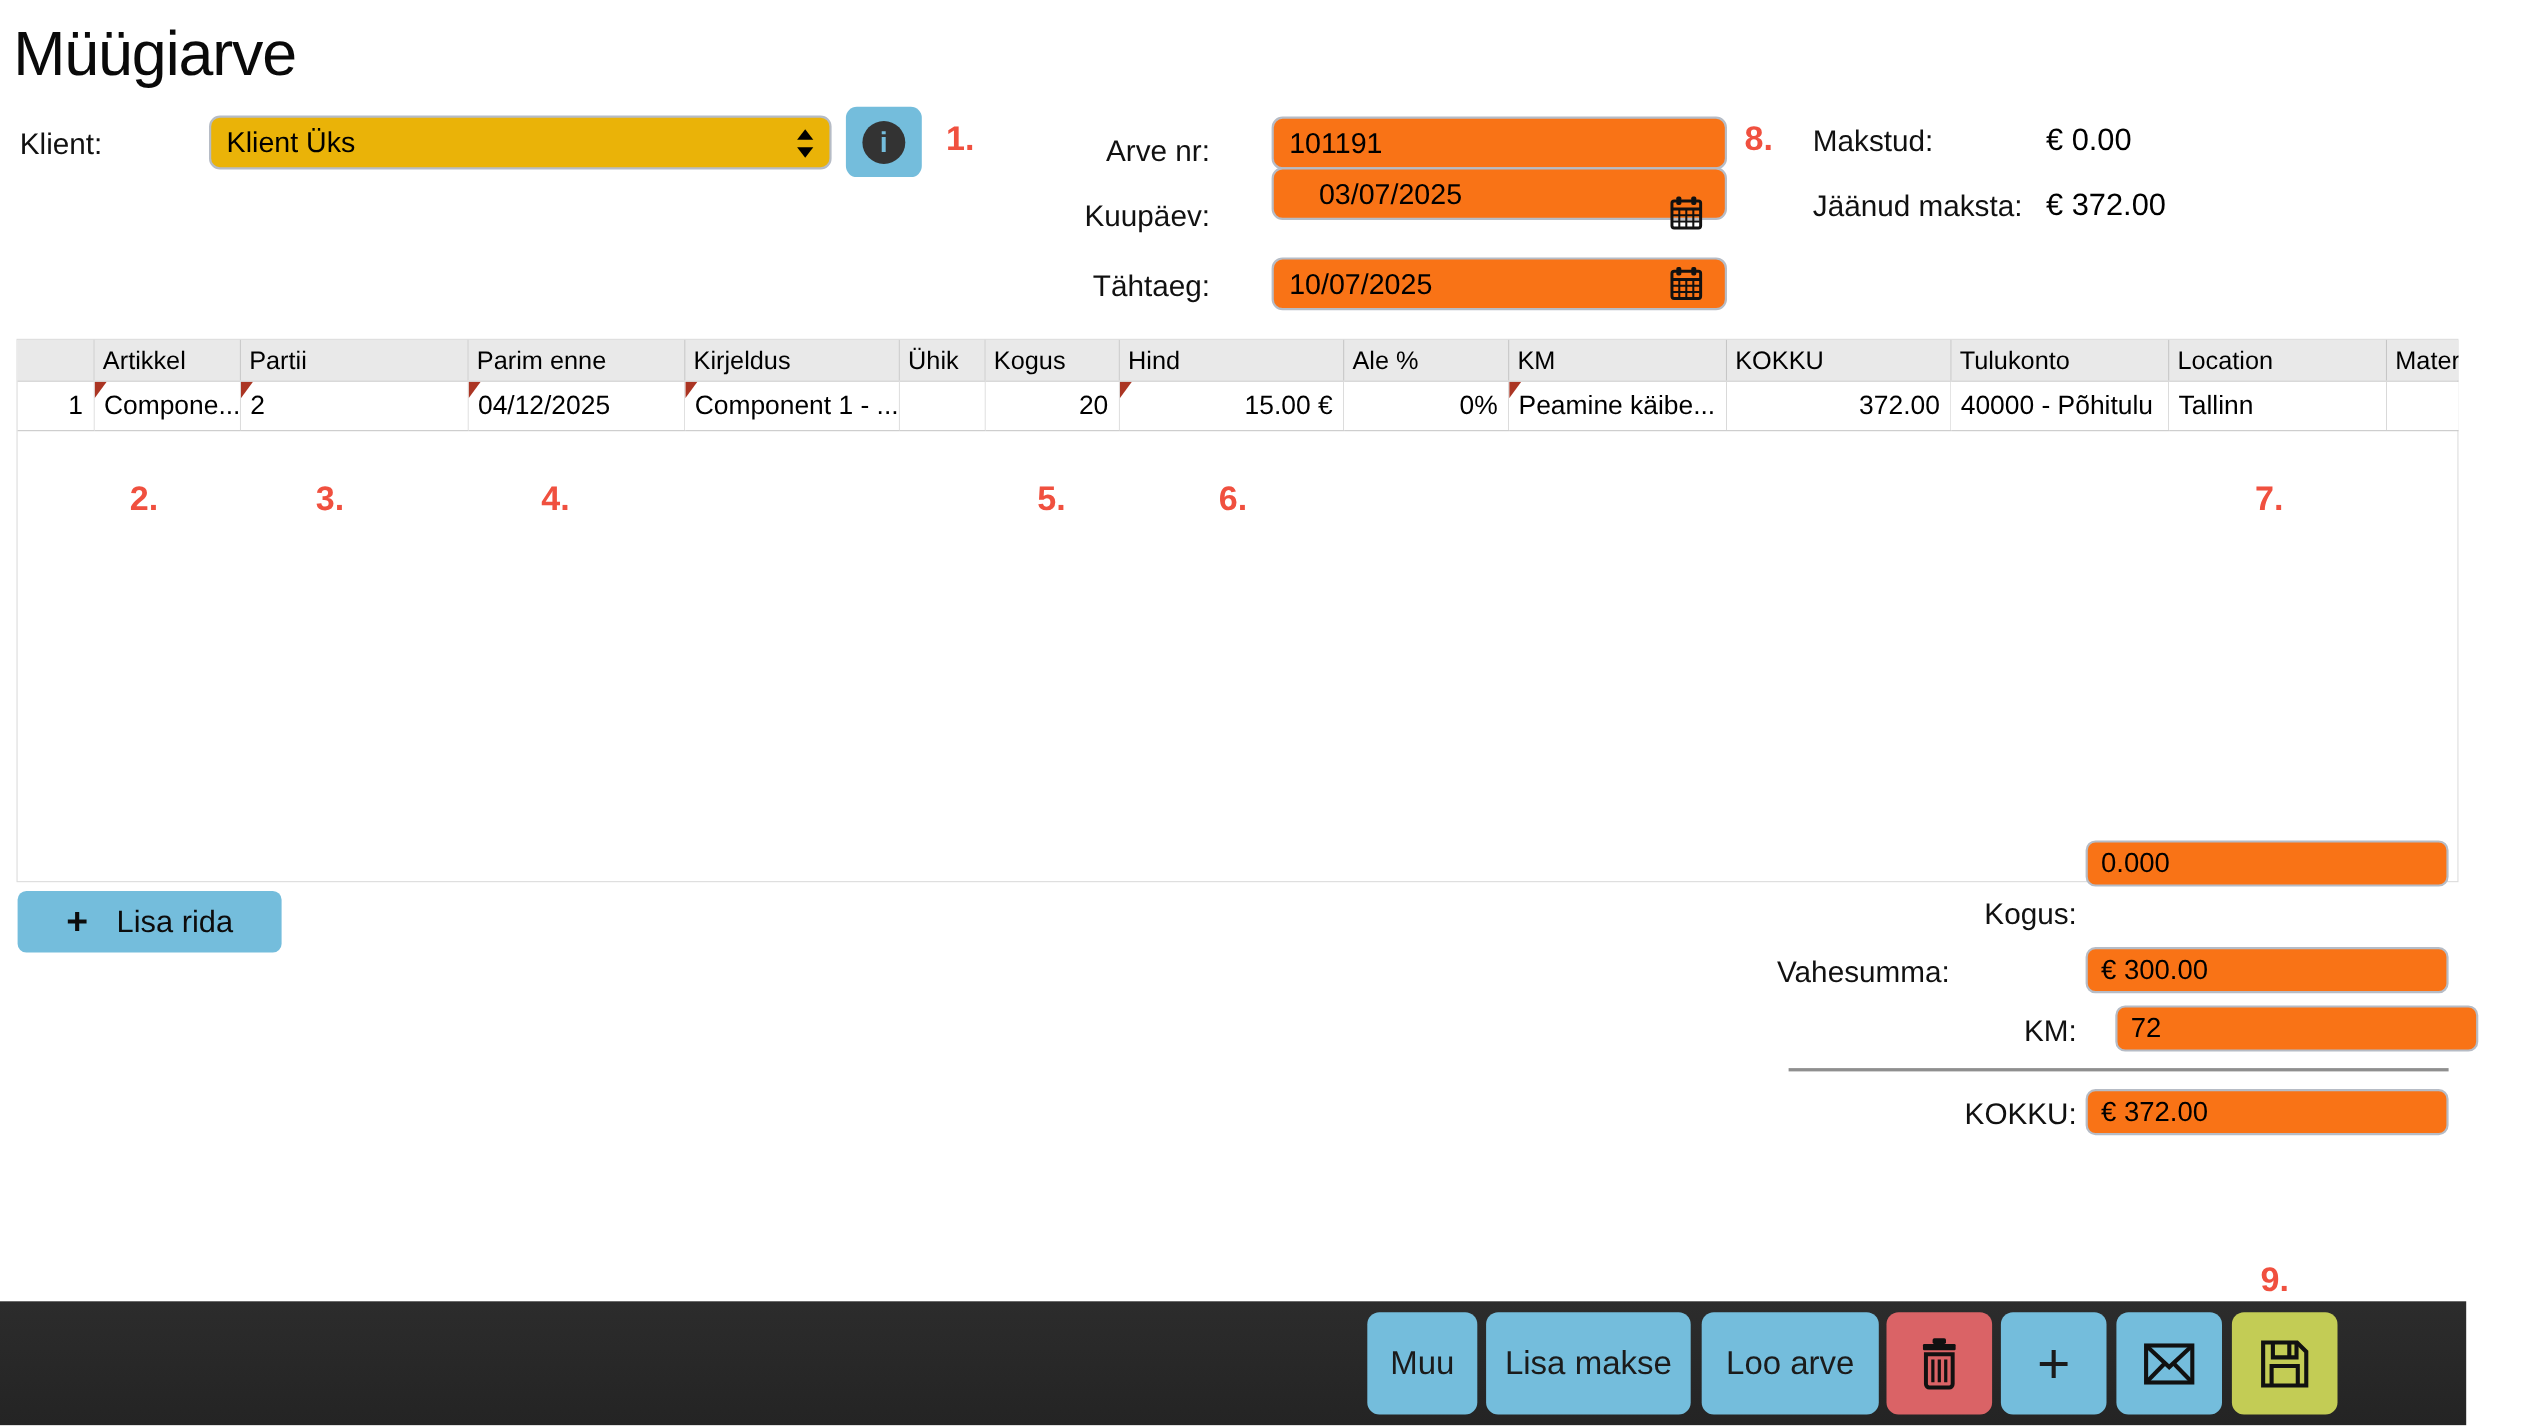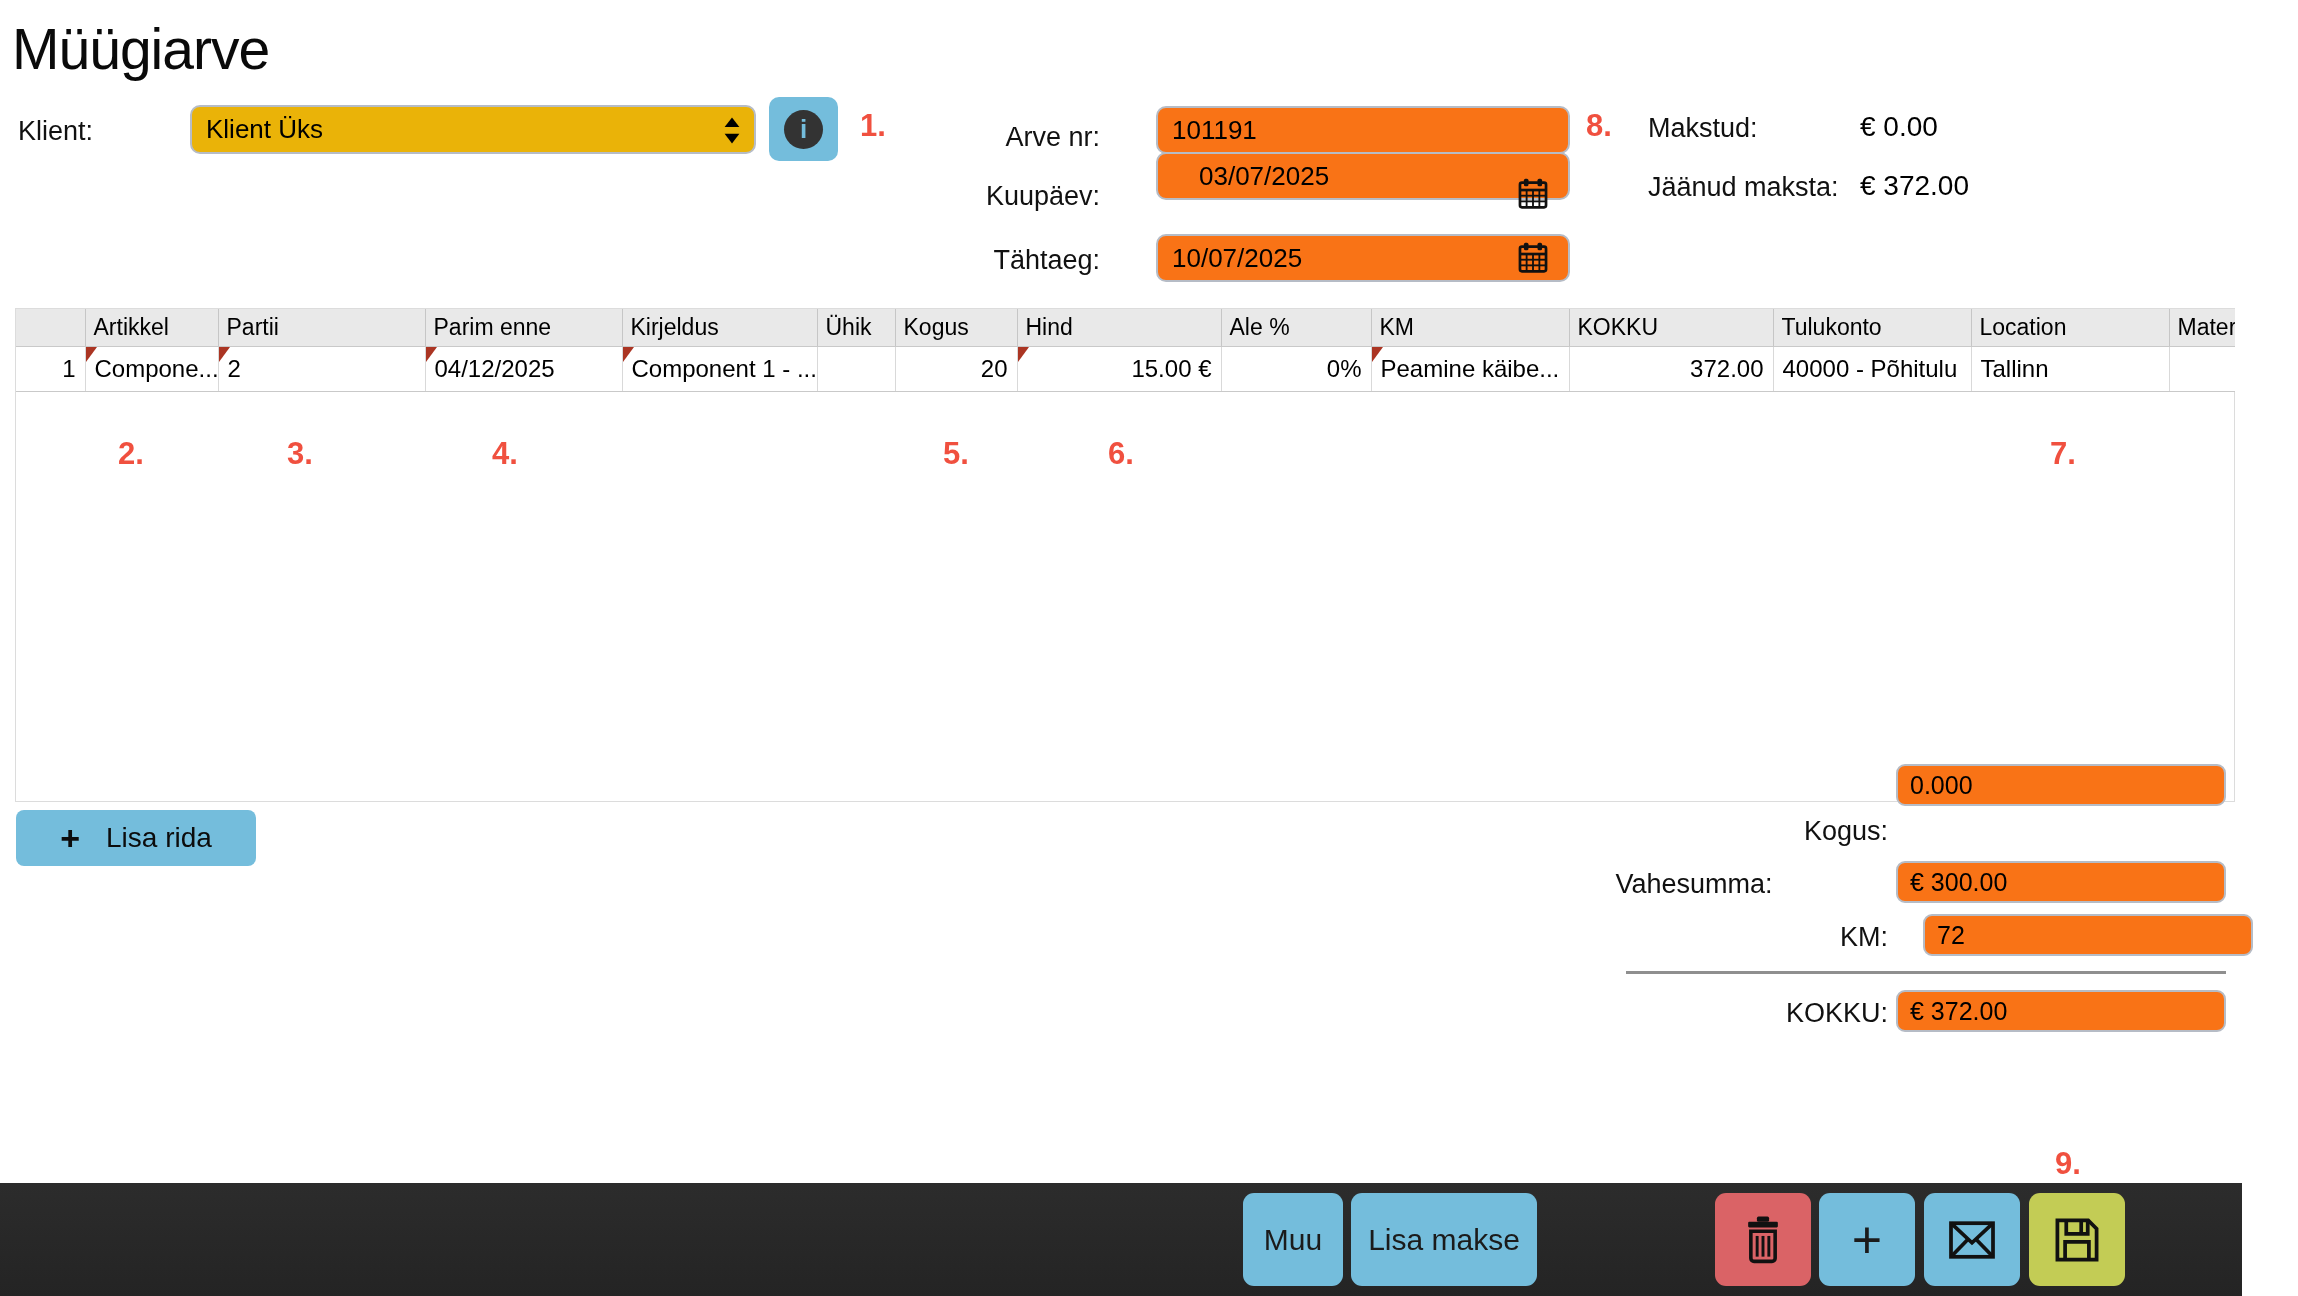--- a/index.html
+++ b/index.html
@@ -224,20 +224,21 @@
 
   <div class="abs tot-divider"></div>
 
   <div class="abs lbl tot-label" style="top:998px;">KOKKU:</div>
   <input class="abs inp tot-inp" style="top: 990px;" value="€ 372.00">
 
   <div class="ann" style="left:2055px; top:1146px;">9.</div>
   <div class="abs toolbar">
     <button class="tb-btn tb-muu">Muu</button>
     <button class="tb-btn tb-lisamakse">Lisa makse</button>
+    <button class="tb-btn tb-looarve">Loo arve</button>
 
     <button class="tb-btn tb-trash">
       <span>
         <svg width="54" height="54" viewBox="0 0 24 24">
           <rect x="9.3" y="1.6" width="5.4" height="2.3" rx="0.7" fill="#111"></rect>
           <rect x="5.4" y="3.9" width="13.2" height="2.5" rx="0.5" fill="#111"></rect>
           <path d="M6.6 8.1 h10.8 v12 a1.4 1.4 0 0 1 -1.4 1.4 h-8 a1.4 1.4 0 0 1 -1.4 -1.4 z" fill="none" stroke="#111" stroke-width="1.6"></path>
           <line x1="9.4" y1="10.2" x2="9.4" y2="19.4" stroke="#111" stroke-width="1.3"></line>
           <line x1="12" y1="10.2" x2="12" y2="19.4" stroke="#111" stroke-width="1.3"></line>
           <line x1="14.6" y1="10.2" x2="14.6" y2="19.4" stroke="#111" stroke-width="1.3"></line>

